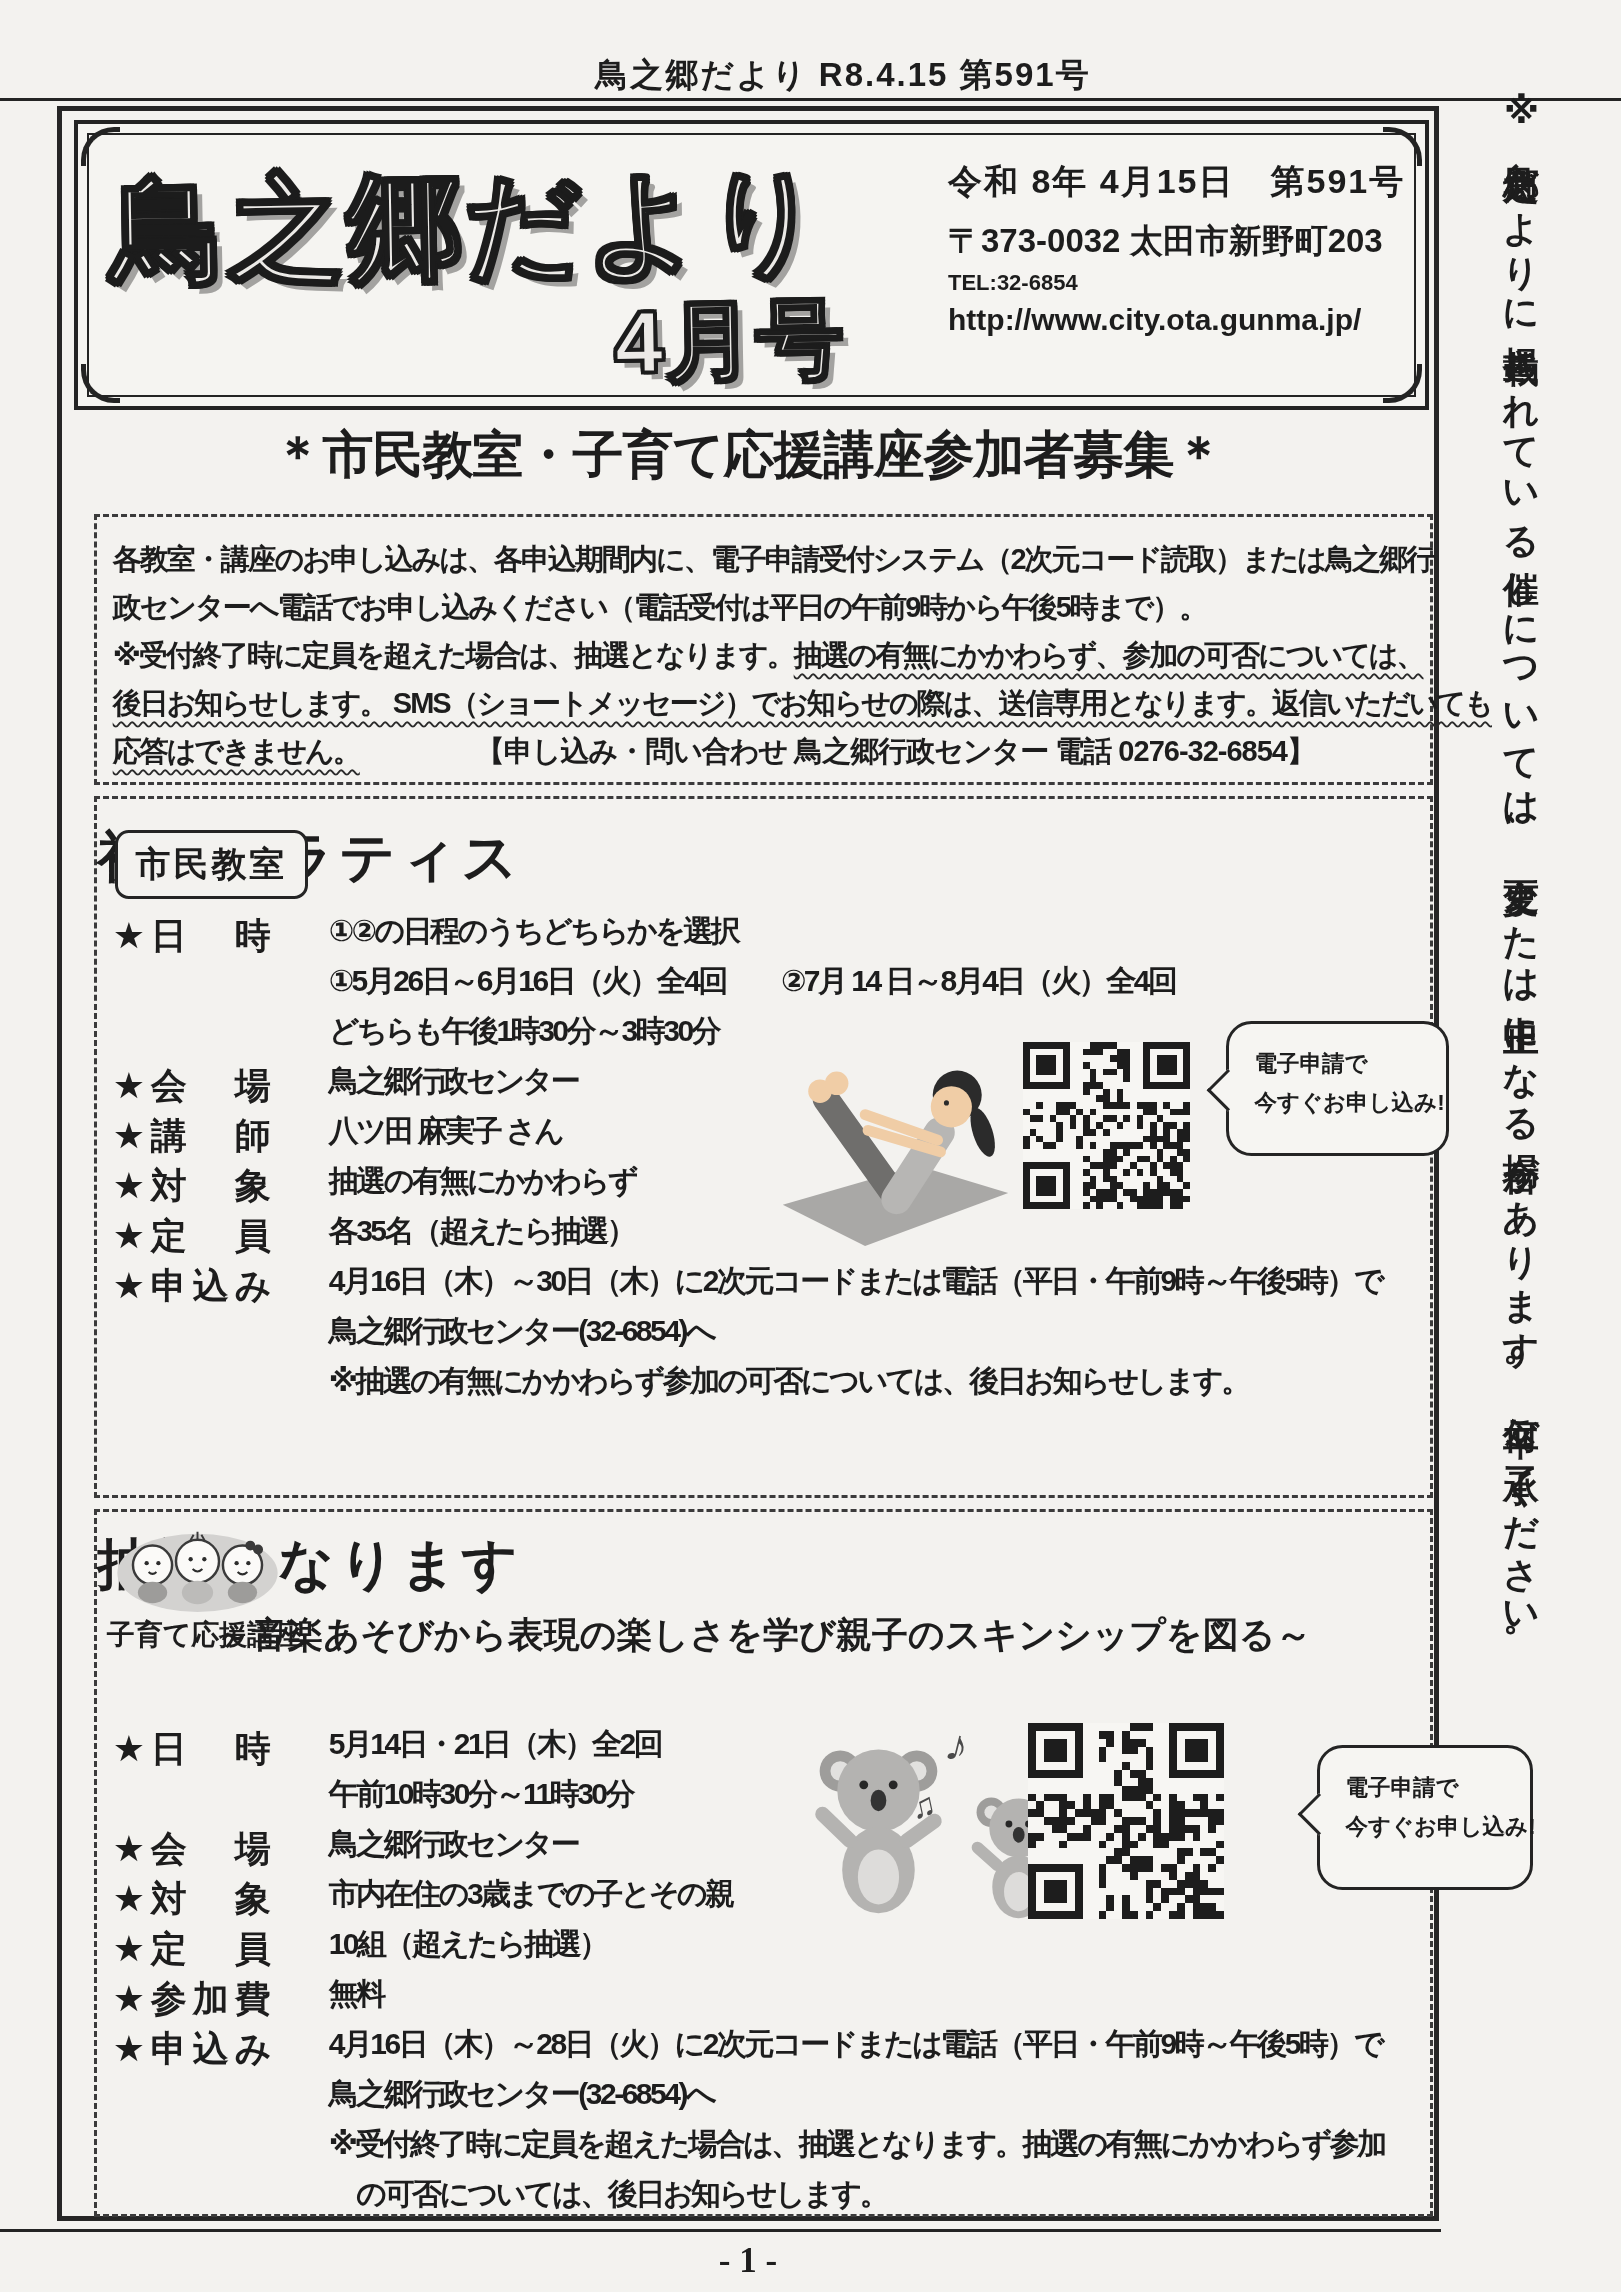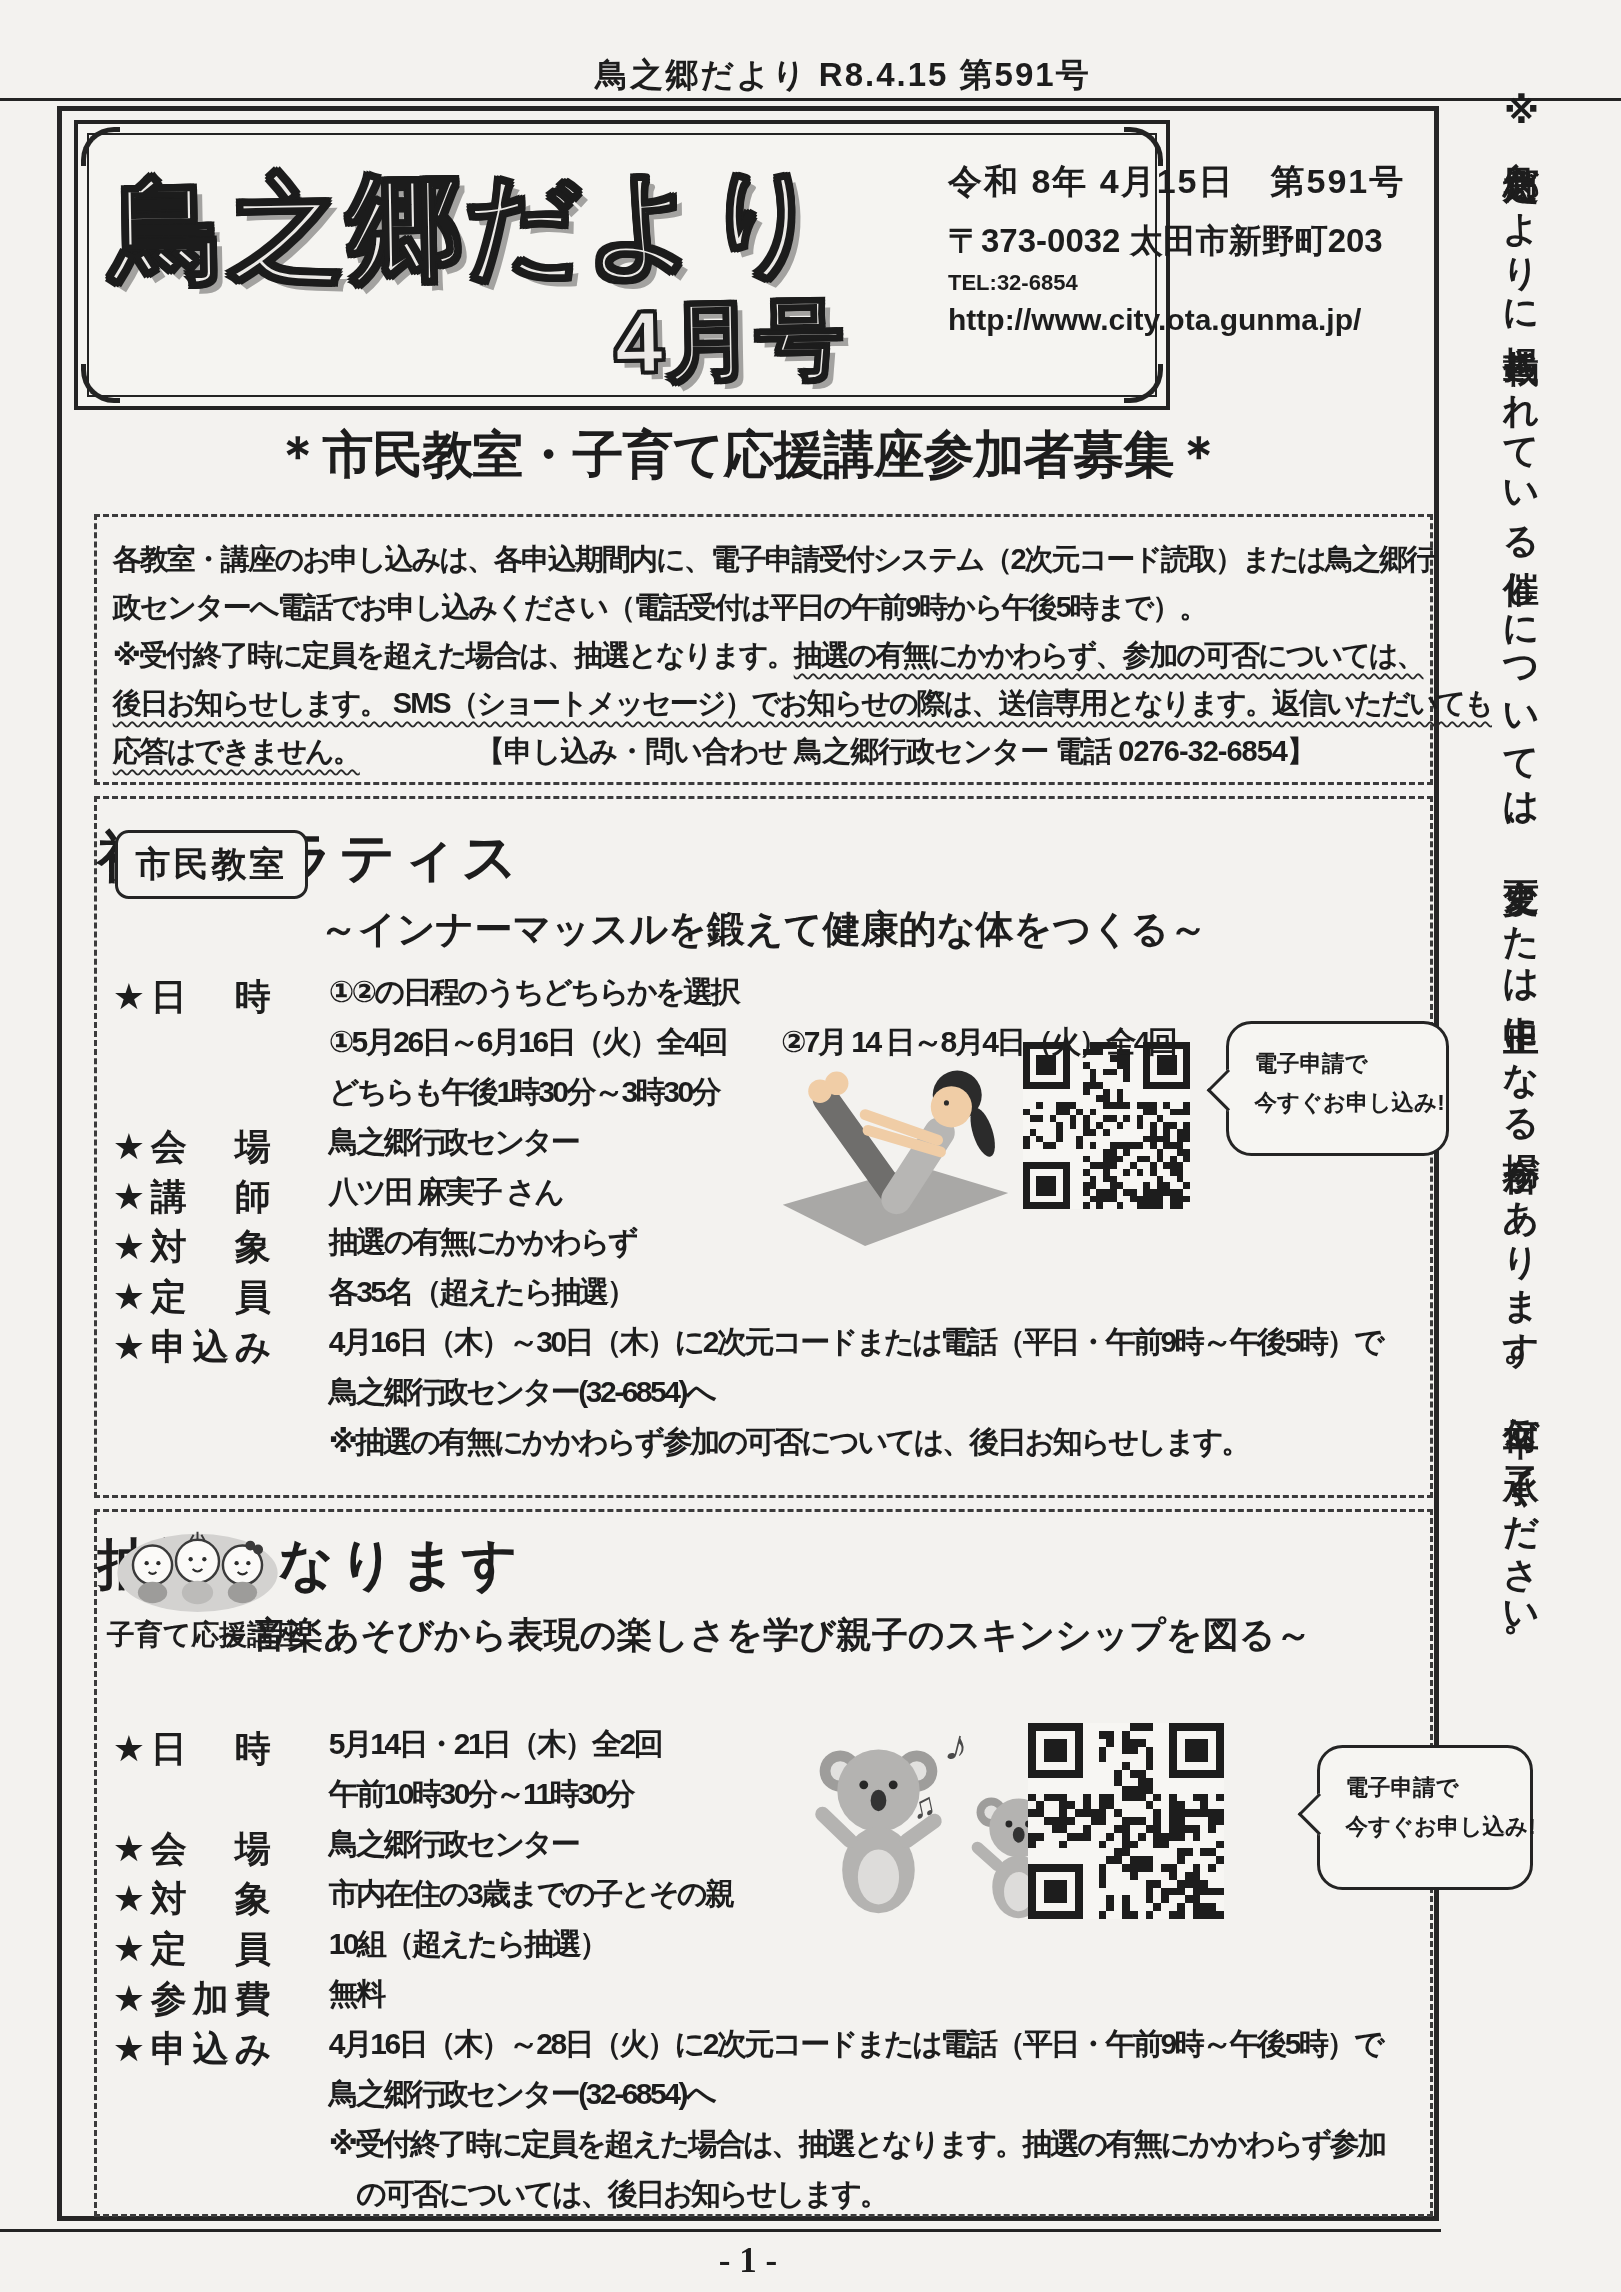--- a/index.html
+++ b/index.html
@@ -15,21 +15,21 @@
   .frame  { position:absolute; left:57px; top:106px; width:1382px; height:2115px;
             border:5.9px solid #262626; }
   .rule-b { position:absolute; left:0; top:2229px; width:1441px; height:2.9px; background:#242424; }
   .page-number { position:absolute; left:57px; top:2241px; width:1382px; text-align:center;
                  font-size:35px; font-weight:600; font-family:"Liberation Serif","DejaVu Serif",serif; }
   .side-note { position:absolute; left:1496px; top:90px; height:2127px; width:51px;
                writing-mode:vertical-rl; text-orientation:mixed;
                font-size:36px; font-weight:600; letter-spacing:2.9px; line-height:51px; }
 
   
-  .masthead { position:absolute; left:74px; top:120px; width:1096px; height:290px;
+  .masthead { position:absolute; left:74px; top:120px; width:1355px; height:290px;
               border:4.9px solid #232323; background:#f5f4f1; }
   .mast-inner { position:absolute; inset:8.8px; border:2px solid #232323; }
   .mc { position:absolute; width:39px; height:39px; border:5.9px solid #232323; }
   .mc.tl { left:2.9px; top:2.9px; border-right:none; border-bottom:none; border-top-left-radius:33px; }
   .mc.tr { right:2.9px; top:2.9px; border-left:none; border-bottom:none; border-top-right-radius:33px; }
   .mc.bl { left:2.9px; bottom:2.9px; border-right:none; border-top:none; border-bottom-left-radius:33px; }
   .mc.br { right:2.9px; bottom:2.9px; border-left:none; border-top:none; border-bottom-right-radius:33px; }
   .mast-title1, .mast-title2 { position:absolute; font-weight:900; color:#eceae7; white-space:nowrap;
       text-shadow: 2.9px 2.9px 0 #1c1c1c,-2.9px -2.9px 0 #1c1c1c,2.9px -2.9px 0 #1c1c1c,-2.9px 2.9px 0 #1c1c1c,
                    2.9px 0 0 #1c1c1c,-2.9px 0 0 #1c1c1c,0 2.9px 0 #1c1c1c,0 -2.9px 0 #1c1c1c,7.8px 7.8px 0 #a3a2a0;
@@ -130,21 +130,20 @@
     <div class="nline"><span>各教室・講座のお申し込みは、各申込期間内に、電子申請受付システム（2次元コード読取）または鳥之郷行</span></div>
     <div class="nline"><span>政センターへ電話でお申し込みください（電話受付は平日の午前9時から午後5時まで）。</span></div>
     <div class="nline"><span>※受付終了時に定員を超えた場合は、抽選となります。</span><span class="wavy">抽選の有無にかかわらず、参加の可否については、</span></div>
     <div class="nline"><span class="wavy">後日お知らせします。 SMS（ショートメッセージ）でお知らせの際は、送信専用となります。返信いただいても</span></div>
     <div class="nline"><span class="wavy">応答はできません。</span><span class="contact">【申し込み・問い合わせ 鳥之郷行政センター 電話 0276-32-6854】</span></div>
   </div>
 
   <div class="dashed pilates">
     <div class="badge">市民教室</div>
     <div class="sec-title p">初級ピラティス</div>
-    <div class="sec-sub p">～インナーマッスルを鍛えて健康的な体をつくる～</div>
     <div class="rows p">
       <div class="row"><span class="rl">★日　時</span><span class="rv">①②の日程のうちどちらかを選択</span></div>
       <div class="row"><span class="rl"></span><span class="rv">①5月26日～6月16日（火）全4回　　②7月 14 日～8月4日（火）全4回</span></div>
       <div class="row"><span class="rl"></span><span class="rv">どちらも午後1時30分～3時30分</span></div>
       <div class="row"><span class="rl">★会　場</span><span class="rv">鳥之郷行政センター</span></div>
       <div class="row"><span class="rl">★講　師</span><span class="rv">八ツ田 麻実子 さん</span></div>
       <div class="row"><span class="rl">★対　象</span><span class="rv">抽選の有無にかかわらず</span></div>
       <div class="row"><span class="rl">★定　員</span><span class="rv">各35名（超えたら抽選）</span></div>
       <div class="row"><span class="rl">★申込み</span><span class="rv">4月16日（木）～30日（木）に2次元コードまたは電話（平日・午前9時～午後5時）で</span></div>
       <div class="row"><span class="rl"></span><span class="rv">鳥之郷行政センター(32-6854)へ</span></div>

